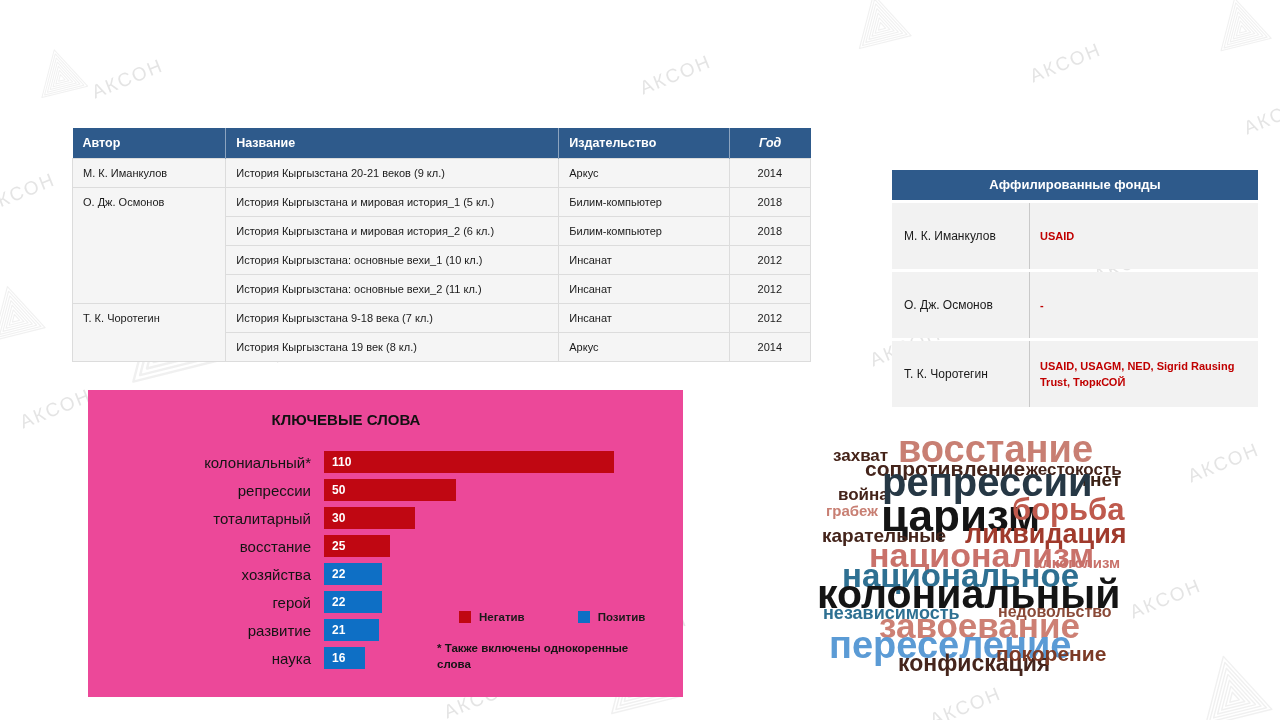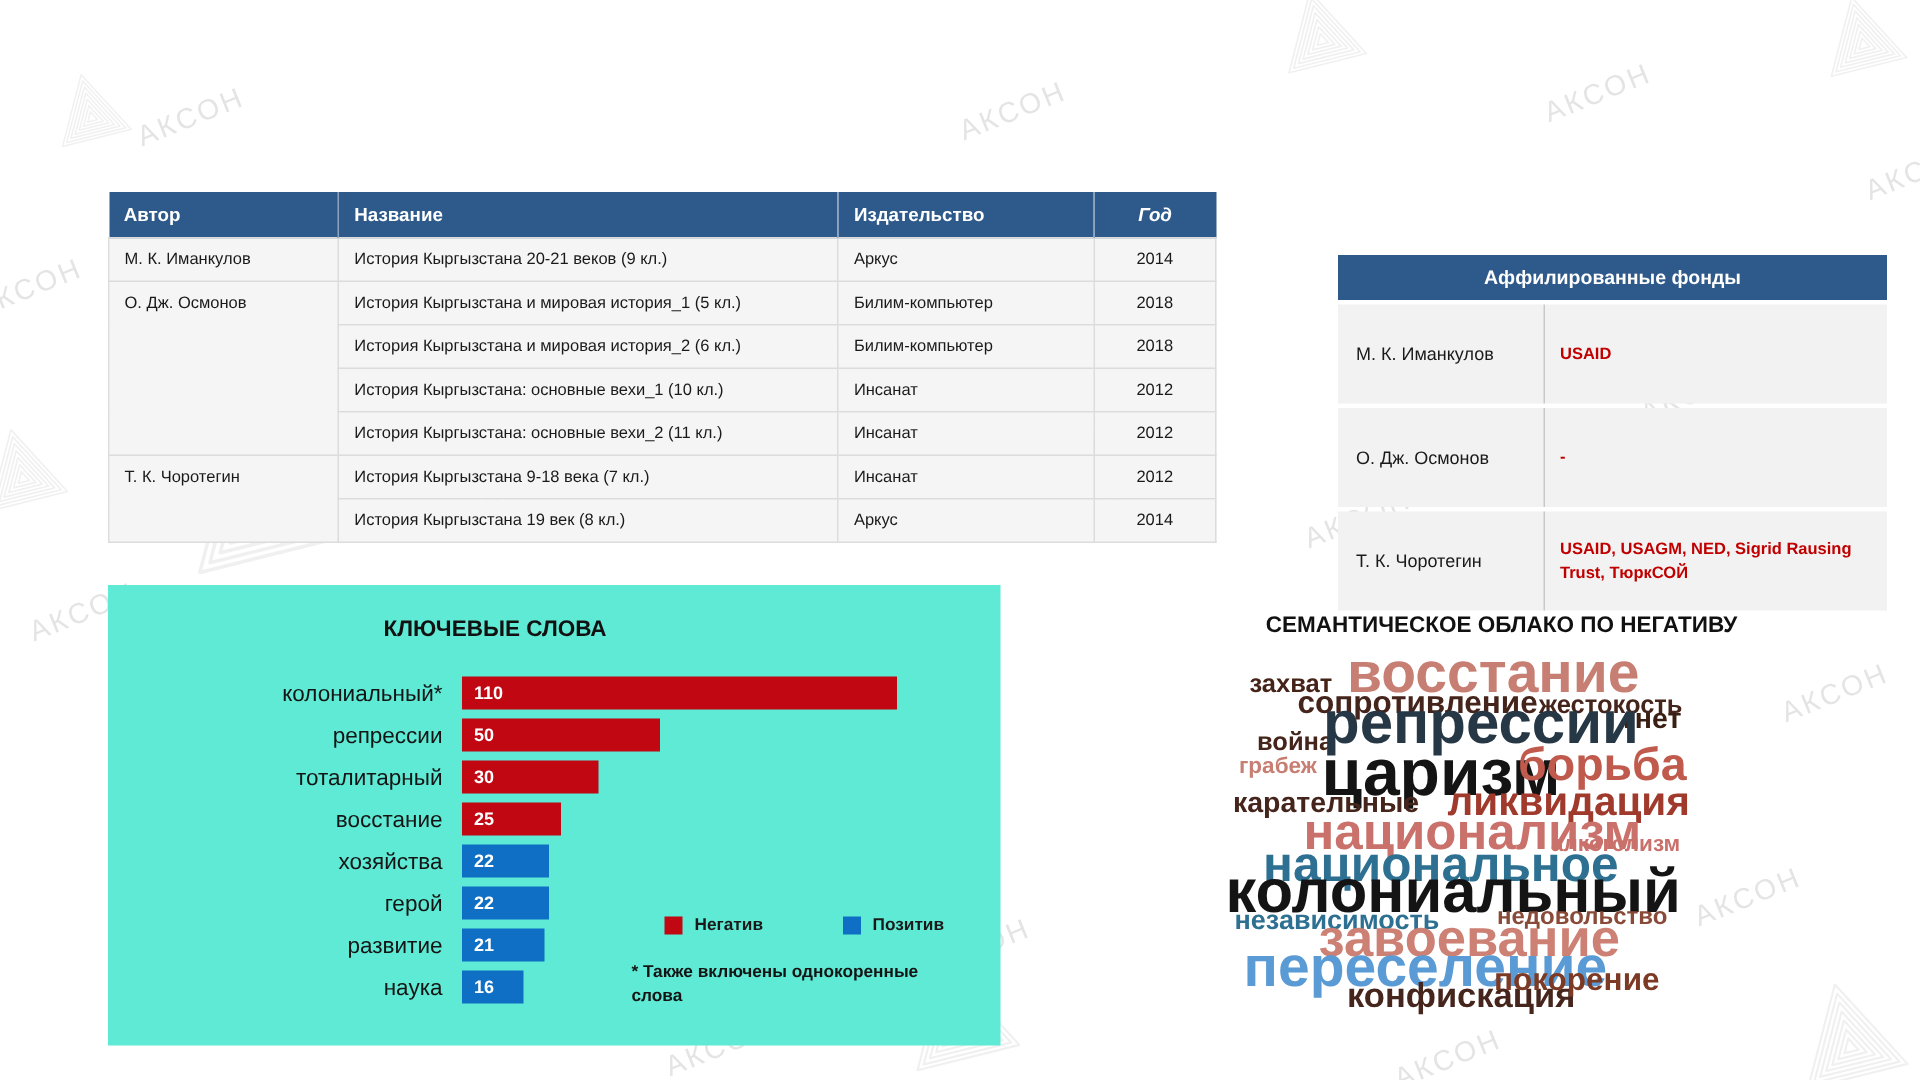--- a/index.html
+++ b/index.html
@@ -26,21 +26,21 @@
   
   .funds{position:absolute;left:892px;top:126px;width:366px;z-index:2;margin-top:44px;}
   .funds-header{background:#2e5a8b;color:#fff;font-size:13px;font-weight:700;text-align:center;
                 height:30px;line-height:30px;}
   .funds-row{display:grid;grid-template-columns:138px 1fr;background:#f2f2f2;margin-top:3px;
              min-height:66px;align-items:center;}
   .funds-row .fr-author{padding:0 12px;font-size:12px;align-self:stretch;display:flex;
                         align-items:center;border-right:1px solid #c9c9c9;}
   .funds-row .fr-funds{padding:0 10px;font-size:11px;font-weight:700;color:#c00000;line-height:1.5;}
   
-  .chart-panel{position:absolute;left:72px;top:390px;width:595px;height:307px;background:#5eead4;z-index:2;}
+  .chart-panel{position:absolute;left:88px;top:390px;width:595px;height:307px;background:#ec4899;z-index:2;}
   .chart-title{position:absolute;top:21px;left:0;width:516px;text-align:center;font-size:15px;
                font-weight:800;color:#111;}
   .bars{position:absolute;top:61px;left:0;width:100%;}
   .bar-row{display:flex;align-items:center;height:22px;margin-bottom:6px;}
   .bar-label{width:223px;text-align:right;padding-right:0;font-size:15px;color:#141414;
              box-sizing:border-box;padding-left:44px;}
   .bar{height:22px;margin-left:13px;display:flex;align-items:center;box-sizing:border-box;
        padding-left:8px;color:#fff;font-weight:700;font-size:12px;}
   .legend{position:absolute;left:352px;top:221px;display:flex;align-items:center;font-size:11.5px;
           font-weight:600;}
@@ -281,21 +281,20 @@
         <span>Негатив</span>
       </span>
       <span class="item">
         <span class="sw" id="sw-pos" style="background: rgb(14, 111, 197);"></span>
         <span>Позитив</span>
       </span>
     </div>
     <div class="chart-footnote">* Также включены однокоренные слова</div>
   </div>
 
-  <div class="cloud-title">СЕМАНТИЧЕСКОЕ ОБЛАКО ПО НЕГАТИВУ</div>
   <div class="cloud" id="cloud">
       <span style="left: 18px; top: 17px; font-size: 17px; color: rgb(69, 35, 24);">захват</span>
       <span style="left: 83px; top: 0px; font-size: 38px; color: rgb(200, 127, 115);">восстание</span>
       <span style="left: 50px; top: 28px; font-size: 21px; color: rgb(68, 36, 27);">сопротивление</span>
       <span style="left: 211px; top: 31px; font-size: 17px; color: rgb(68, 36, 27);">жестокость</span>
       <span style="left: 267px; top: 40px; font-size: 19px; color: rgb(58, 32, 20);">гнет</span>
       <span style="left: 23px; top: 56px; font-size: 17px; color: rgb(68, 36, 27);">война</span>
       <span style="left: 67px; top: 32px; font-size: 40px; color: rgb(38, 56, 69);">репрессии</span>
       <span style="left: 11px; top: 73px; font-size: 15px; color: rgb(200, 127, 115);">грабеж</span>
       <span style="left: 66px; top: 64px; font-size: 44px; color: rgb(20, 20, 20);">царизм</span>

